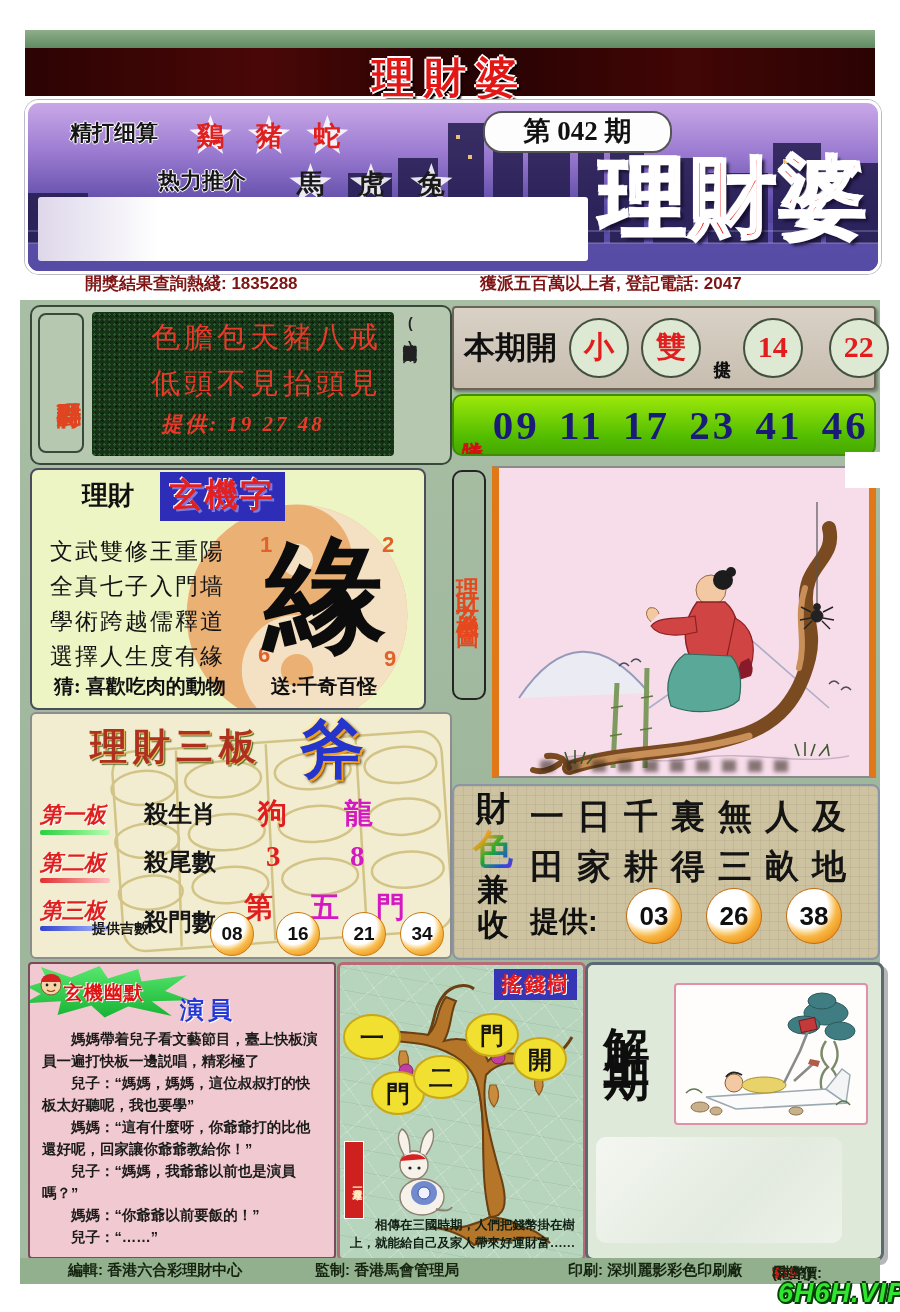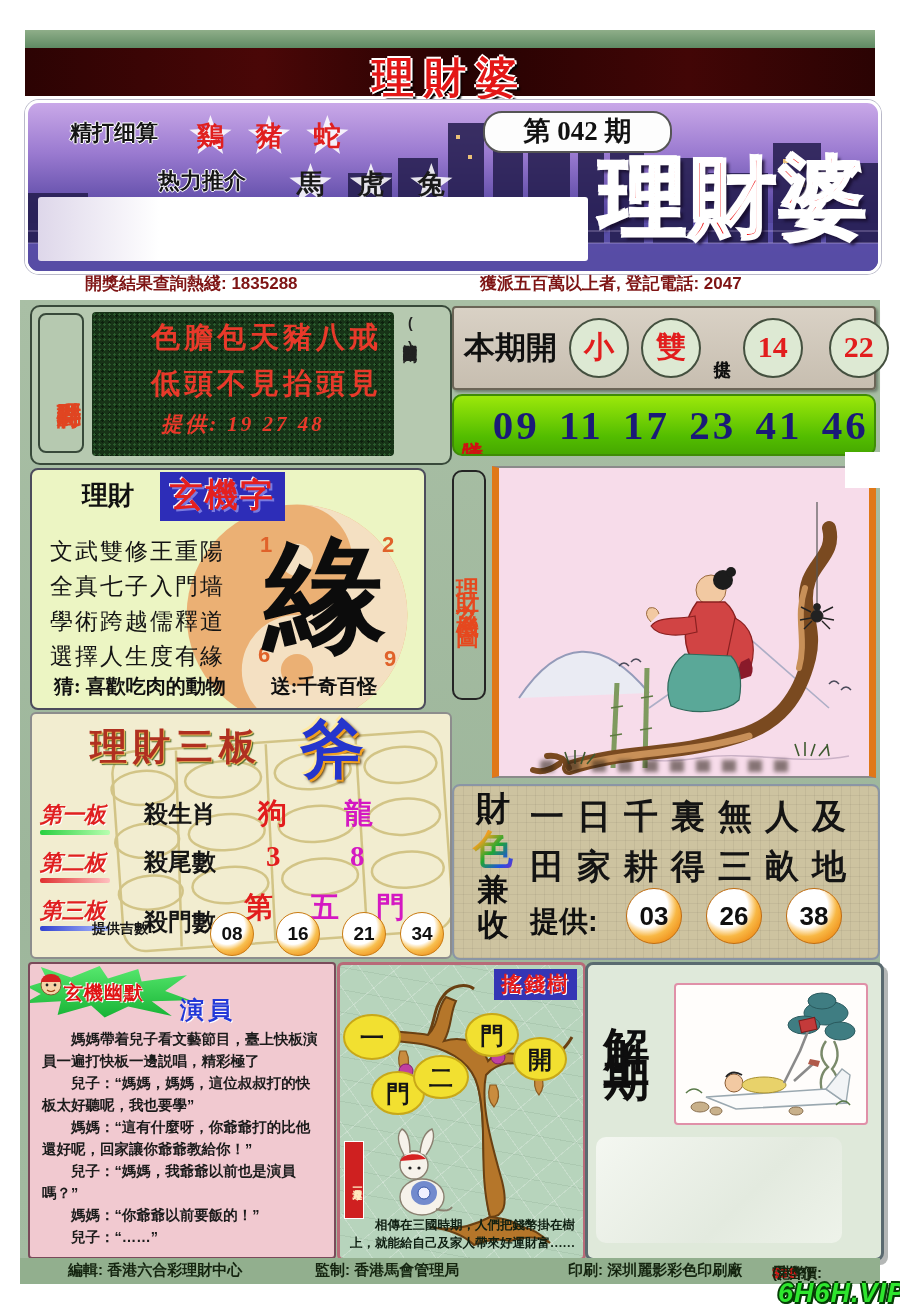--- a/index.html
+++ b/index.html
@@ -54,21 +54,21 @@
   .poem-box{left:30px;top:305px;width:418px;height:156px;background:#b6c9b0;
     border:2px solid #38493a;border-radius:10px;}
   .poem-side{left:6px;top:6px;width:46px;height:140px;border:2px solid #38493a;border-radius:8px;
     text-align:center;font-size:24px;font-weight:900;color:#e04522;line-height:1.12;
     padding-top:2px;box-sizing:border-box;}
   .poem-dark{left:60px;top:5px;width:302px;height:144px;border-radius:4px;
     background-color:#173317;
     background-image:radial-gradient(#2a5a2c 1px,transparent 1.4px),
                      radial-gradient(#0b1f0c 1px,transparent 1.4px);
     background-size:5px 5px,7px 7px;text-align:center;}
-  .poem-line{font-family:"Liberation Serif",serif;font-weight:700;color:#e8392a;
+  .poem-line{font-family:"Liberation Serif",serif;font-weight:400;color:#e8392a;
     font-size:29px;letter-spacing:4px;margin:6px 0 0;padding-left:47px;}
   .poem-prov{font-family:"Liberation Serif",serif;font-weight:700;font-style:italic;
     color:#e8392a;font-size:21px;margin-top:6px;letter-spacing:3px;}
   .poem-note{left:370px;top:8px;height:140px;font-size:14px;font-weight:700;color:#222;
     letter-spacing:1px;line-height:1.1;}
 
   
   .xz-box{left:30px;top:468px;width:392px;height:238px;background:#ecf5c3;
     border:2px solid#4c4c5c;border-radius:8px;overflow:hidden;}
   .yinyang{left:150px;top:30px;width:230px;height:230px;opacity:.85;}

